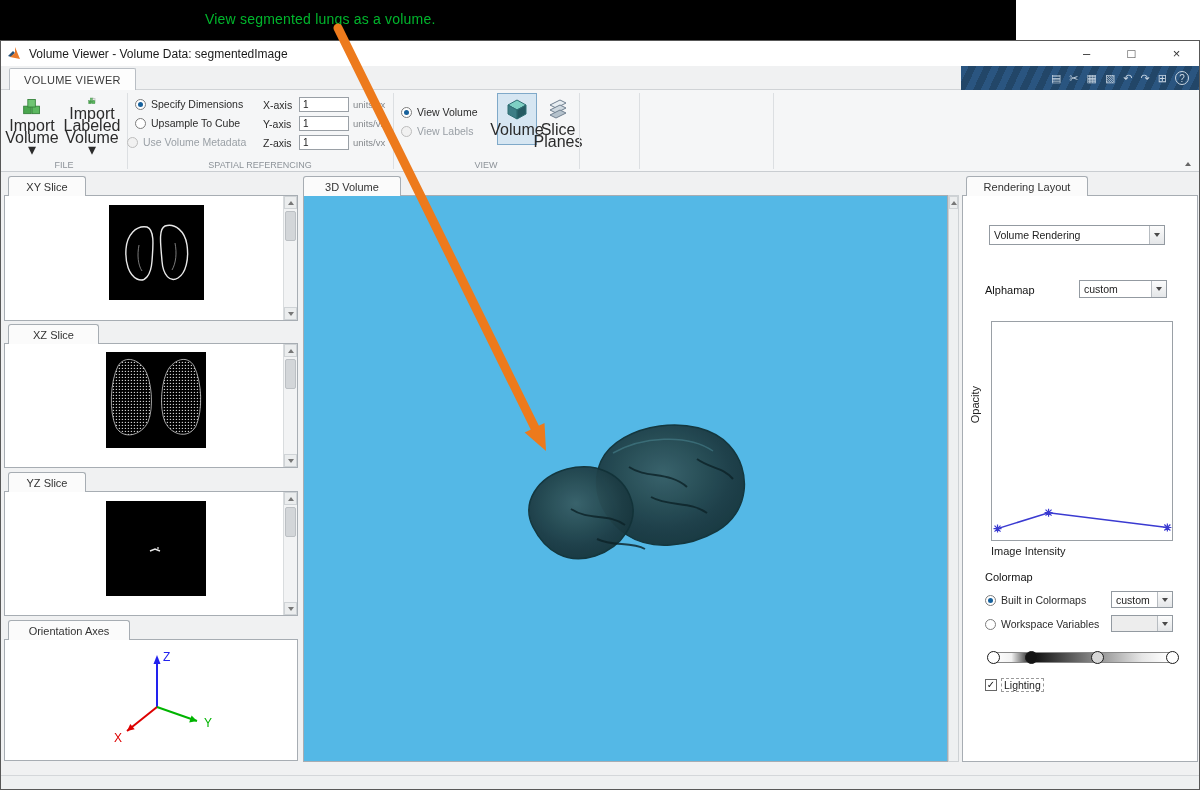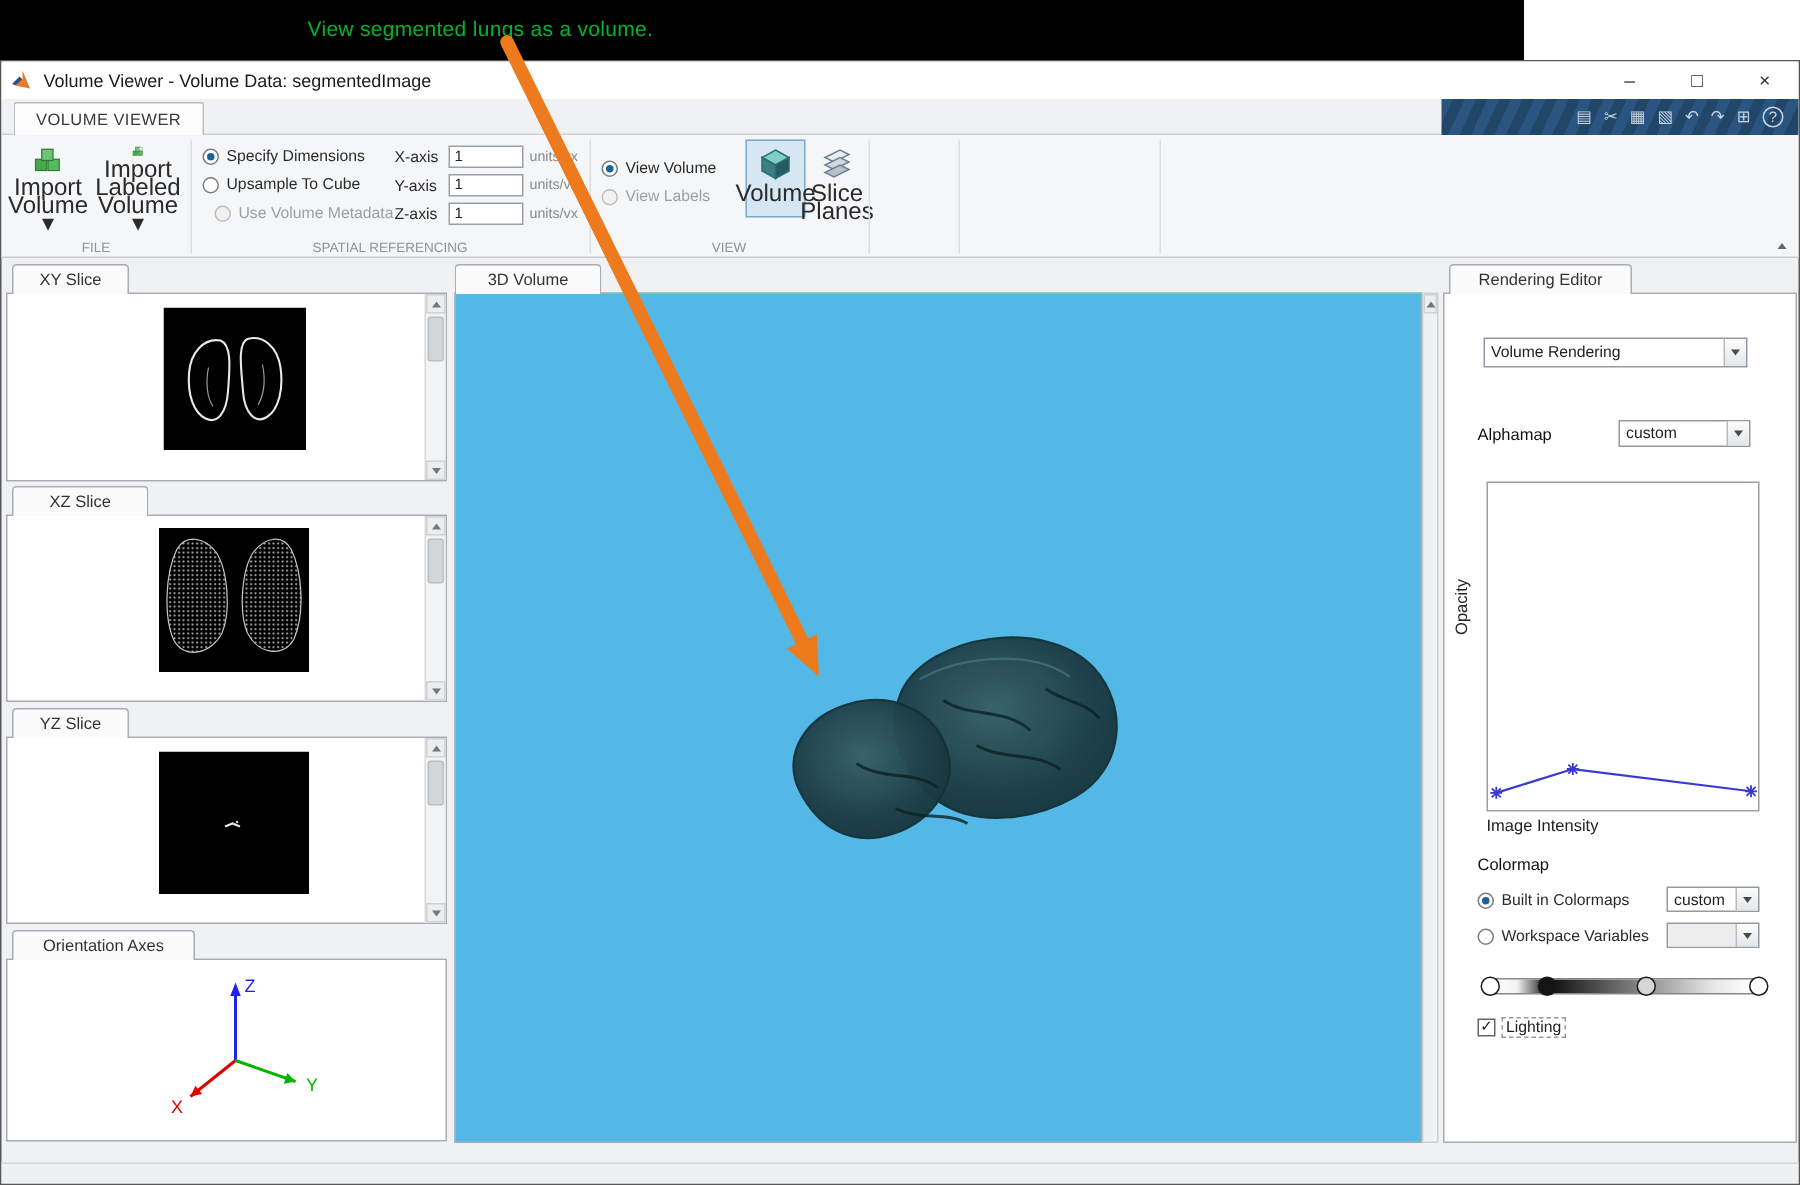--- a/index.html
+++ b/index.html
@@ -117,21 +117,21 @@
 
   <div class="sec" style="left:126px;width:266px">
     <div class="radio-row" style="left:8px;top:8px">
       <span class="radio sel"></span>
       <span>Specify Dimensions</span>
     </div>
     <div class="radio-row" style="left:8px;top:27px">
       <span class="radio"></span>
       <span>Upsample To Cube</span>
     </div>
-    <div class="radio-row dis" style="left:16px;top:46px">
+    <div class="radio-row dis" style="left:0;top:46px">
       <span class="radio"></span>
       <span>Use Volume Metadata</span>
     </div>
     <span class="field-label" style="left:136px;top:9px">X-axis</span>
     <input class="field-input" style="left: 172px; top: 7px;" value="1">
     <span class="units" style="left:226px;top:9px">units/vx</span>
     <span class="field-label" style="left:136px;top:28px">Y-axis</span>
     <input class="field-input" style="left: 172px; top: 26px;" value="1">
     <span class="units" style="left:226px;top:28px">units/vx</span>
     <span class="field-label" style="left:136px;top:47px">Z-axis</span>
@@ -278,21 +278,21 @@
     </g>
     <path d="M112,44 C140,28 186,24 212,42" fill="none" stroke="#4e8b97" stroke-width="1.5" opacity="0.5"></path>
   </svg>
 </div>
 <div style="position:absolute;left:948px;top:195px;width:11px;height:567px;background:#eef0f1;border:1px solid #cdd1d4;z-index:2">
   <div class="sc-btn" style="top:0;width:9px;left:0">
       <span class="tri-up"></span>
     </div>
 </div>
 
-<div class="abs tab" style="left:966px;top:176px;width:122px">Rendering Editor</div>
+<div class="abs tab" style="left:966px;top:176px;width:122px">Rendering Layout</div>
 <div class="panel" style="left:962px;top:195px;width:236px;height:567px">
 
   <div class="dd" style="left:26px;top:29px;width:176px;height:20px">
     <span class="txt">Volume Rendering</span>
     <span class="btn">
         <span class="caret"></span>
       </span>
   </div>
 
   <span class="bold" style="position:absolute;left:22px;top:88px;font-size:11px;color:#111">Alphamap</span>

